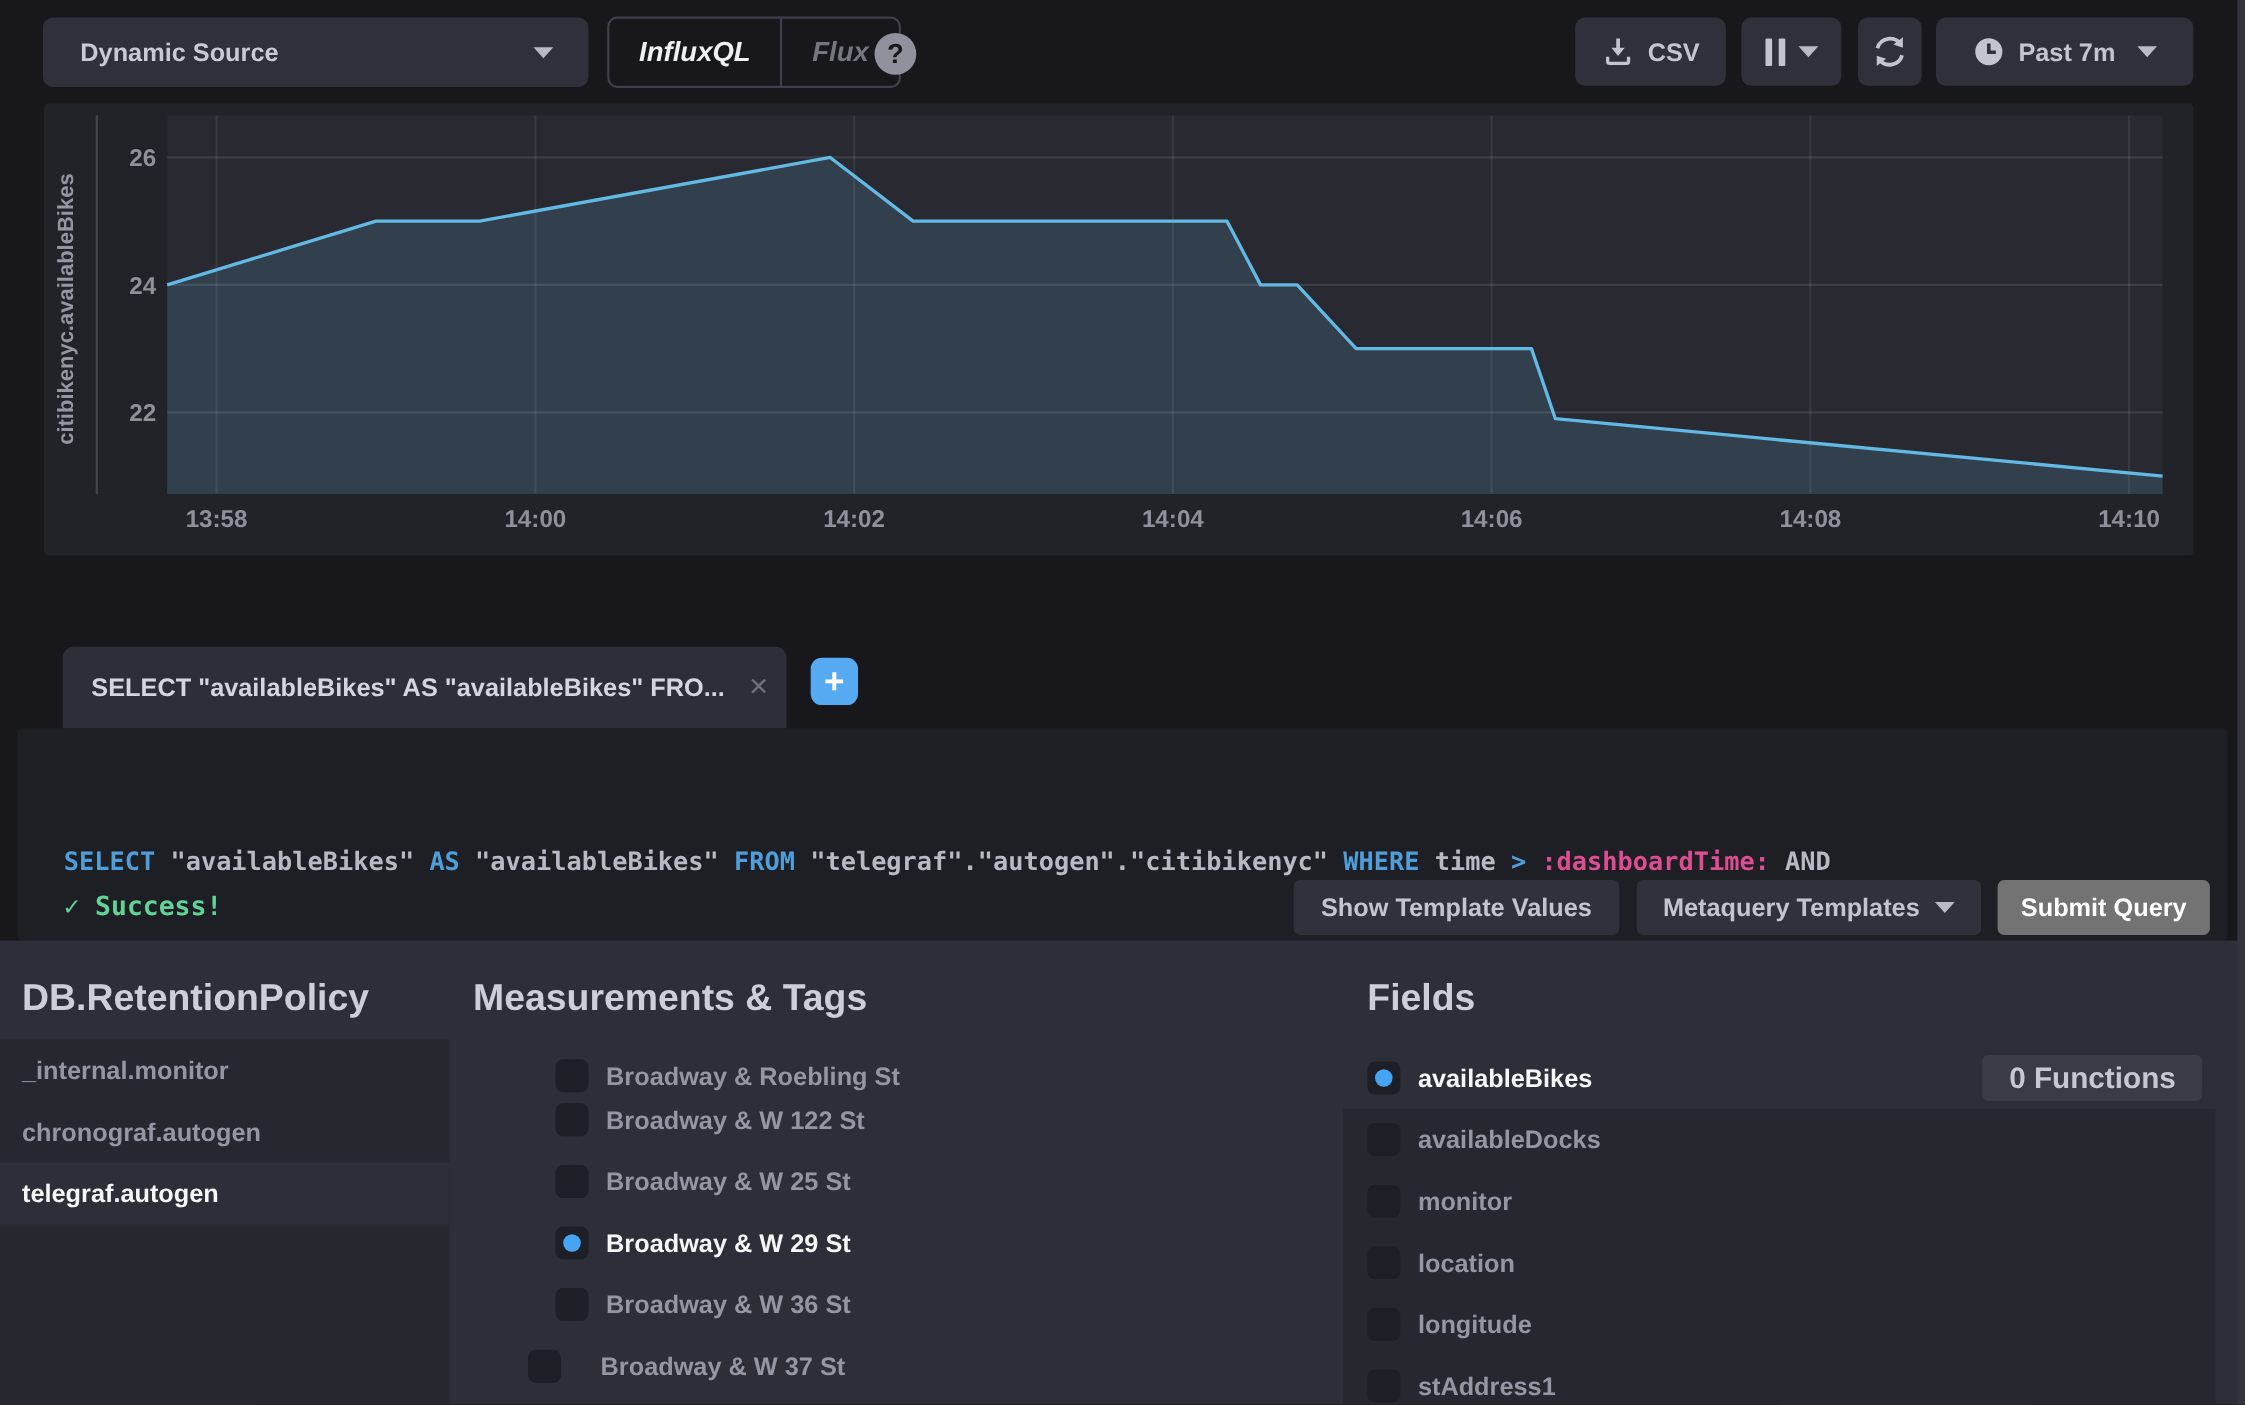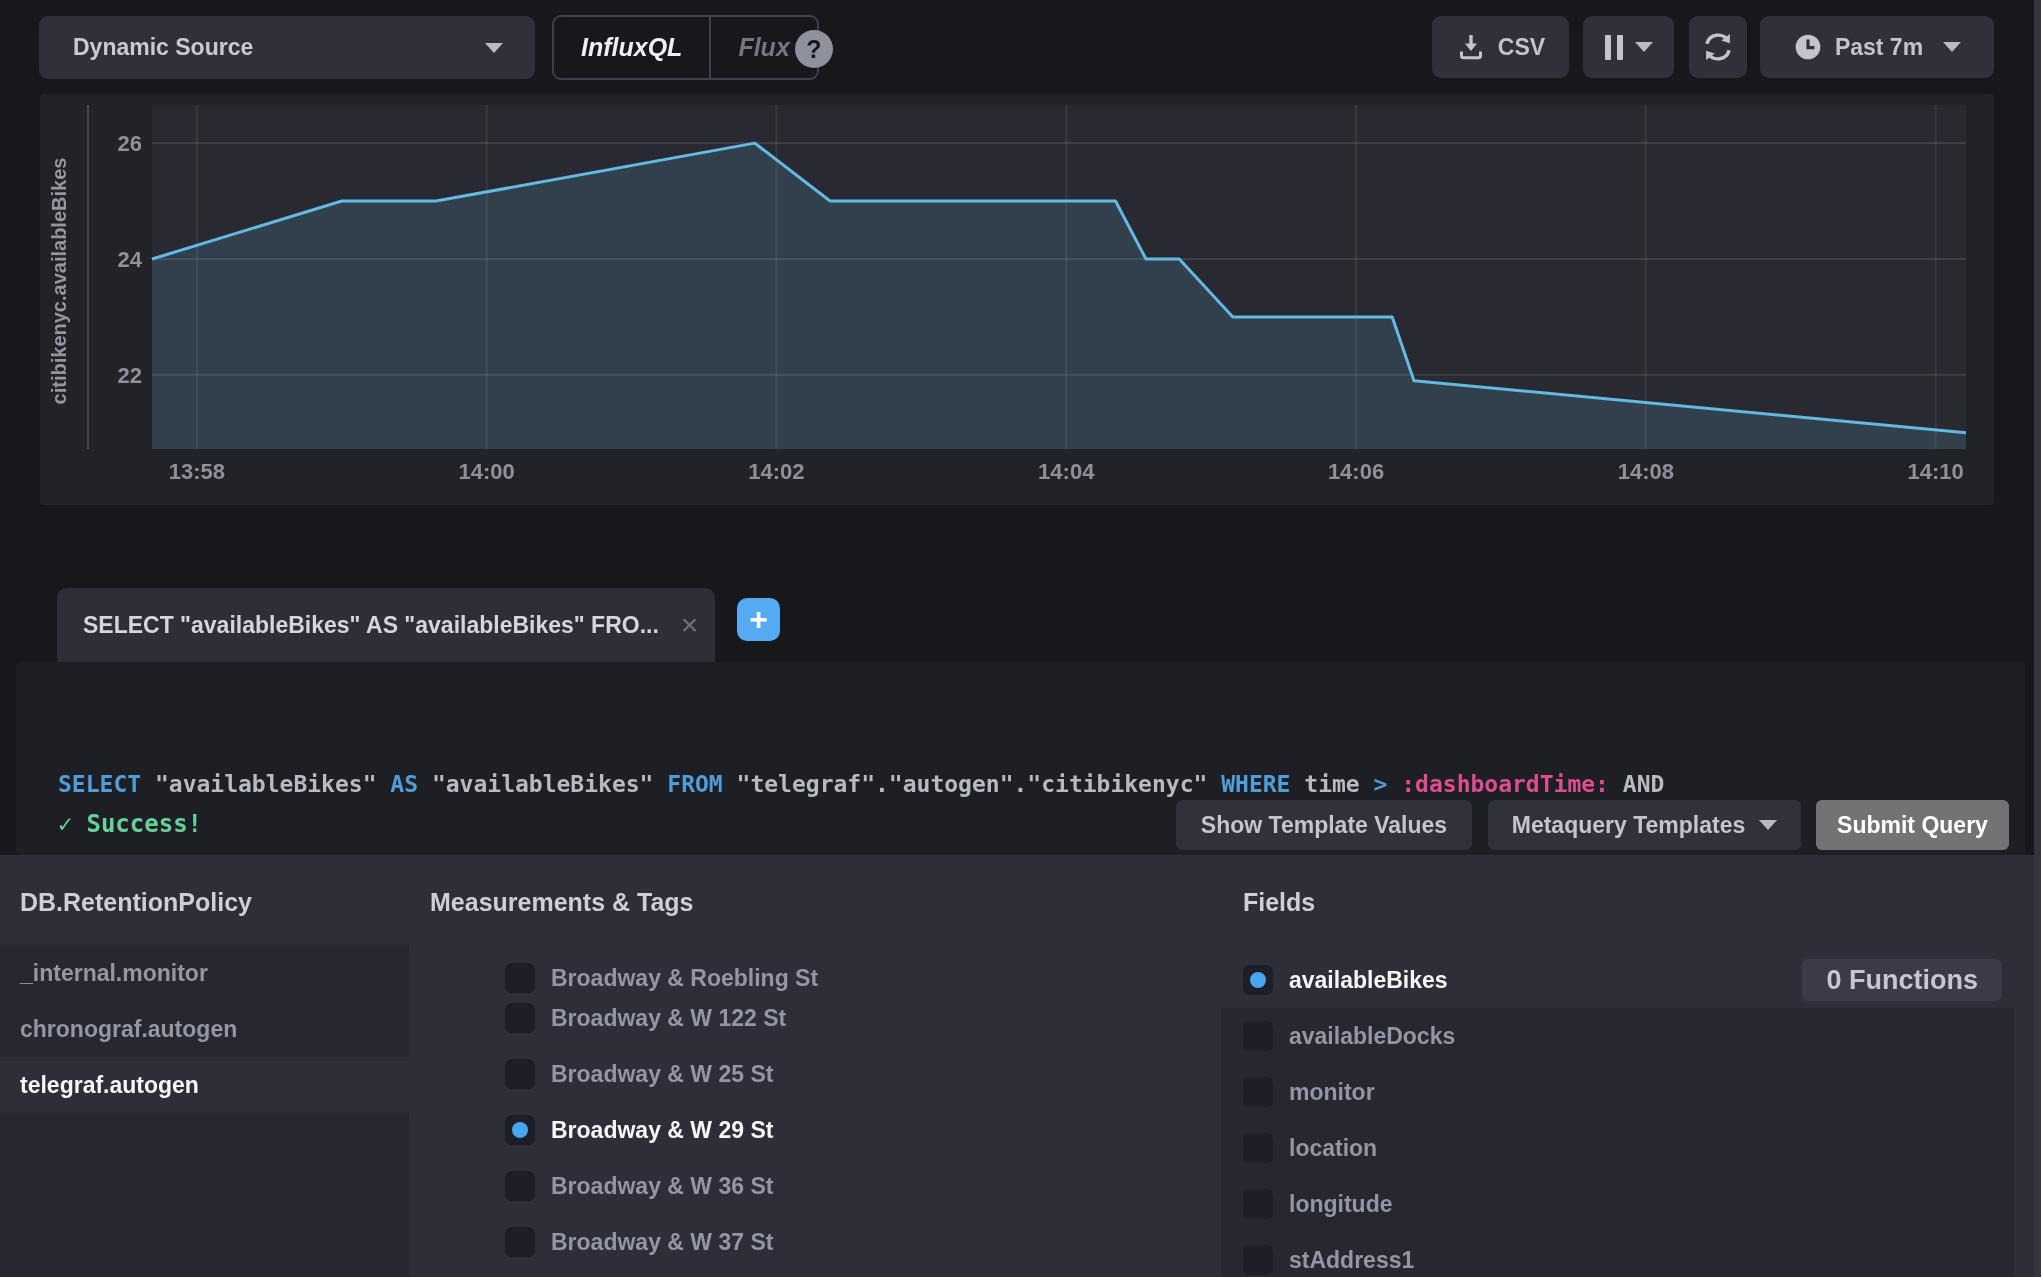--- a/index.html
+++ b/index.html
@@ -32,21 +32,21 @@
   
   .qpanel{position:absolute;left:16px;top:662px;width:2009px;height:193px;background:#1e1e25;border-radius:4px;}
   .code{position:absolute;left:42px;top:30px;font-family:"DejaVu Sans Mono",monospace;font-size:23px;font-weight:700;line-height:37px;white-space:pre;}
   .tk-kw{color:#4f9eda;} .tk-id{color:#b6bac2;} .tk-var{color:#dc4e91;}
   .status{position:absolute;left:42px;top:148px;font-family:"DejaVu Sans Mono",monospace;font-size:24px;font-weight:700;color:#63d297;display:flex;gap:14px;align-items:center;}
   .qbtn{position:absolute;top:138px;height:50px;background:#31313c;border-radius:6px;display:flex;align-items:center;justify-content:center;color:#c3c4cd;font-weight:700;font-size:23px;gap:14px;cursor:pointer;}
   .qbtn.submit{background:#737373;color:#ffffff;}
 
   
   .bottom{position:absolute;left:0;top:855px;width:2041px;height:422px;background:#2e2e38;}
-  .colhdr{position:absolute;font-size:25px;font-weight:700;color:#cdced6;}
+  .colhdr{position:absolute;font-size:34px;font-weight:700;color:#cdced6;}
   .darkpane{position:absolute;background:#272730;}
   .row{position:absolute;height:56px;display:flex;align-items:center;cursor:pointer;}
   .row .lab{font-size:23px;font-weight:700;color:#9396a3;white-space:nowrap;}
   .row.sel{background:#2e2e38;}
   .row.sel .lab{color:#f5f6f8;}
   .cb{width:30px;height:30px;border-radius:7px;background:#1e1e26;flex:none;cursor:pointer;}
   .cb.on::after{content:"";display:block;width:16px;height:16px;border-radius:50%;background:#45a5f2;margin:7px;}
   .badge{margin-left:auto;margin-right:12px;background:#3a3b46;border-radius:6px;height:42px;display:flex;align-items:center;padding:0 24px;font-size:27px;font-weight:700;color:#c6c7d0;}
 
   .scrolltrack{position:absolute;right:0;top:0;width:7px;height:1277px;background:#34343e;}
@@ -189,21 +189,21 @@
           <span class="lab" style="margin-left: 16px;">Broadway &amp; W 25 St</span>
         </div>
         <div class="row sel" style="left: 430px; top: 247px; width: 770px;">
           <span class="cb on" style="margin-left: 75px;"></span>
           <span class="lab" style="margin-left: 16px;">Broadway &amp; W 29 St</span>
         </div>
         <div class="row" style="left: 430px; top: 303px; width: 770px;">
           <span class="cb" style="margin-left: 75px;"></span>
           <span class="lab" style="margin-left: 16px;">Broadway &amp; W 36 St</span>
         </div>
-        <div class="row" style="left: 430px; top: 359px; width: 770px;">
+        <div class="row" style="left: 405px; top: 359px; width: 770px; gap: 20px;">
           <span class="cb" style="margin-left: 75px;"></span>
           <span class="lab" style="margin-left: 16px;">Broadway &amp; W 37 St</span>
         </div>
       </div>
     <div id="field-list">
         <div class="row sel" style="left: 1221px; top: 97px; width: 793px;">
           <span class="cb on" style="margin-left: 22px;"></span>
           <span class="lab" style="margin-left: 16px;">availableBikes</span>
           <span class="badge">0 Functions</span>
         </div>

